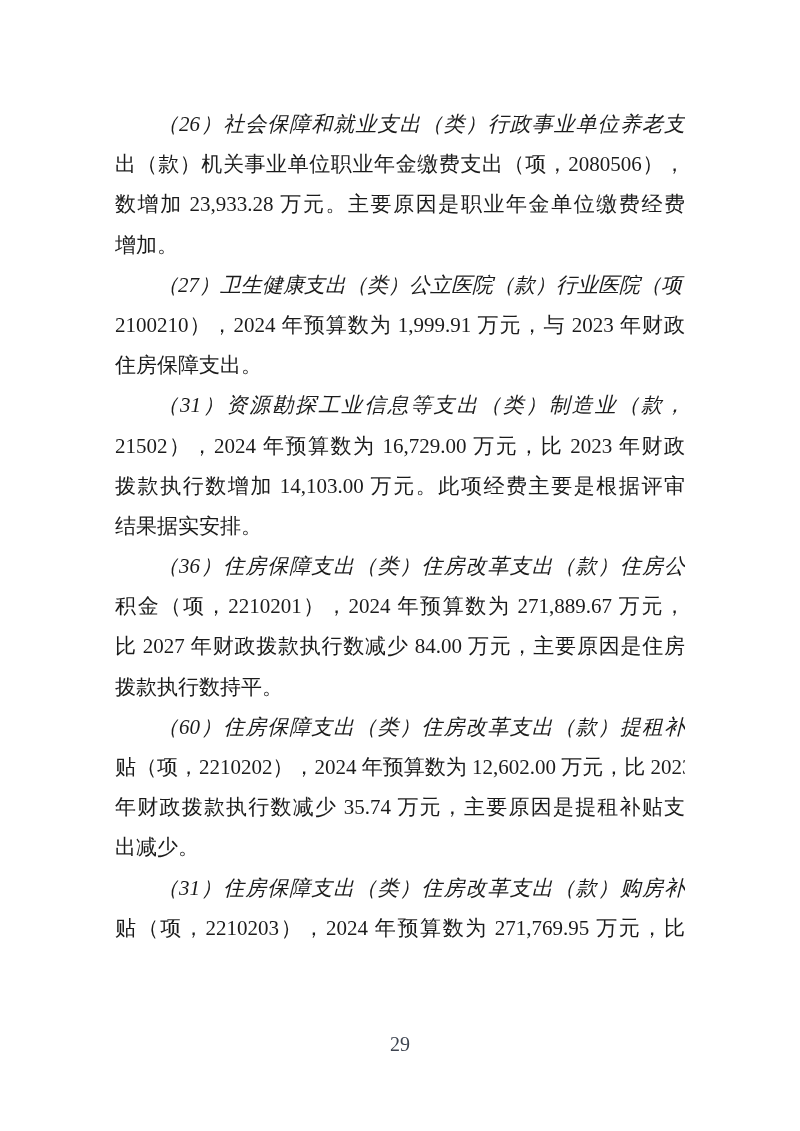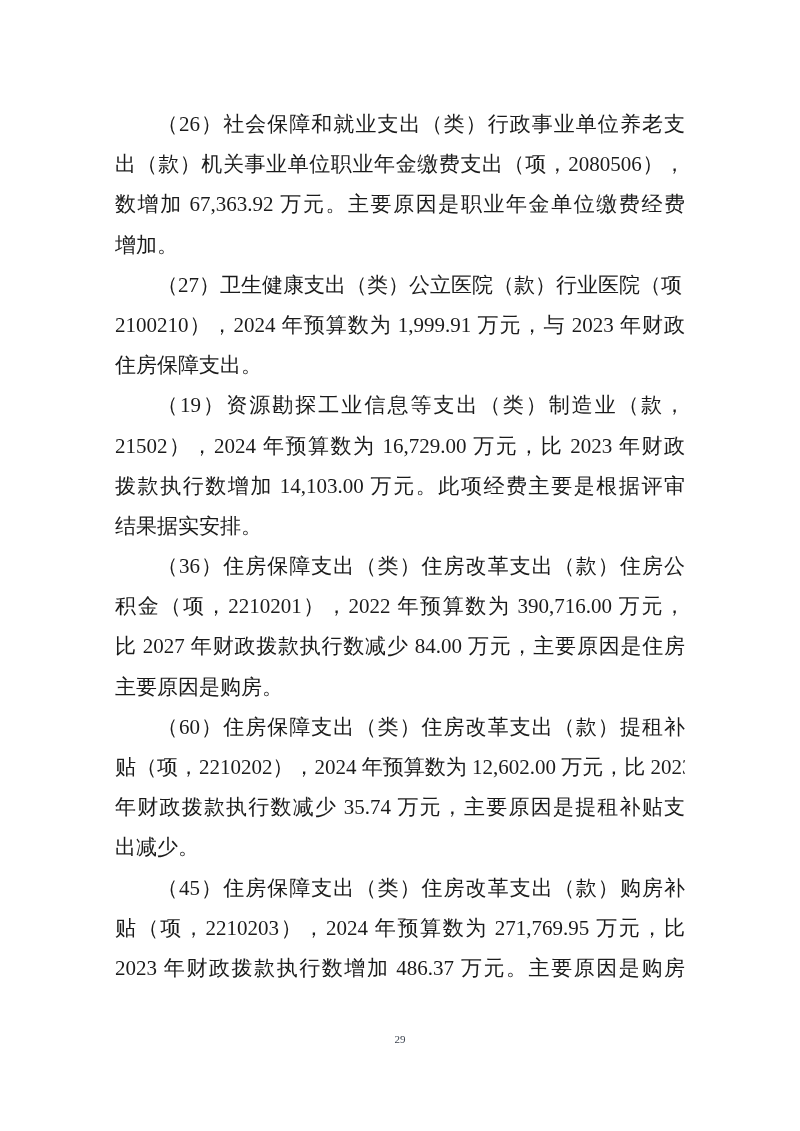--- a/index.html
+++ b/index.html
@@ -26,69 +26,69 @@
   .text-line {
     height: 40.2px;
     line-height: 40.2px;
     text-align: justify;
     text-align-last: justify;
     overflow: hidden;
     white-space: nowrap;
   }
   .text-line.first {
     text-indent: 2em;
+    font-style: italic;
   }
   .text-line.para-end {
     text-align-last: left;
   }
   .page-number {
     position: absolute;
     top: 1033px;
     left: 0;
     right: 0;
     text-align: center;
-    font-size: 11px;
+    font-size: 20px;
     color: #3d4450;
     font-family: "Liberation Serif", "DejaVu Serif", serif;
   }
 </style>
 </head>
 <body>
 
 <div class="page">
   <div class="text-block" id="text-block">
       <div>
         <div class="text-line first">（26）社会保障和就业支出（类）行政事业单位养老支</div>
         <div class="text-line">出（款）机关事业单位职业年金缴费支出（项，2080506），</div>
-        <div class="text-line">数增加 67,363.92 万元。主要原因是职业年金单位缴费经费</div>
+        <div class="text-line">数增加 23,933.28 万元。主要原因是职业年金单位缴费经费</div>
         <div class="text-line para-end">增加。</div>
       </div>
       <div>
         <div class="text-line first">（27）卫生健康支出（类）公立医院（款）行业医院（项，</div>
         <div class="text-line">2100210），2024 年预算数为 1,999.91 万元，与 2023 年财政</div>
         <div class="text-line para-end">住房保障支出。</div>
       </div>
       <div>
-        <div class="text-line first">（19）资源勘探工业信息等支出（类）制造业（款，</div>
+        <div class="text-line first">（31）资源勘探工业信息等支出（类）制造业（款，</div>
         <div class="text-line">21502），2024 年预算数为 16,729.00 万元，比 2023 年财政</div>
         <div class="text-line">拨款执行数增加 14,103.00 万元。此项经费主要是根据评审</div>
         <div class="text-line para-end">结果据实安排。</div>
       </div>
       <div>
         <div class="text-line first">（36）住房保障支出（类）住房改革支出（款）住房公</div>
-        <div class="text-line">积金（项，2210201），2022 年预算数为 390,716.00 万元，</div>
+        <div class="text-line">积金（项，2210201），2024 年预算数为 271,889.67 万元，</div>
         <div class="text-line">比 2027 年财政拨款执行数减少 84.00 万元，主要原因是住房</div>
-        <div class="text-line para-end">主要原因是购房。</div>
+        <div class="text-line para-end">拨款执行数持平。</div>
       </div>
       <div>
         <div class="text-line first">（60）住房保障支出（类）住房改革支出（款）提租补</div>
         <div class="text-line">贴（项，2210202），2024 年预算数为 12,602.00 万元，比 2023</div>
         <div class="text-line">年财政拨款执行数减少 35.74 万元，主要原因是提租补贴支</div>
         <div class="text-line para-end">出减少。</div>
       </div>
       <div>
-        <div class="text-line first">（45）住房保障支出（类）住房改革支出（款）购房补</div>
+        <div class="text-line first">（31）住房保障支出（类）住房改革支出（款）购房补</div>
         <div class="text-line">贴（项，2210203），2024 年预算数为 271,769.95 万元，比</div>
-        <div class="text-line">2023 年财政拨款执行数增加 486.37 万元。主要原因是购房</div>
       </div>
     </div>
   <div class="page-number">29</div>
 </div>
 
 </body></html>

